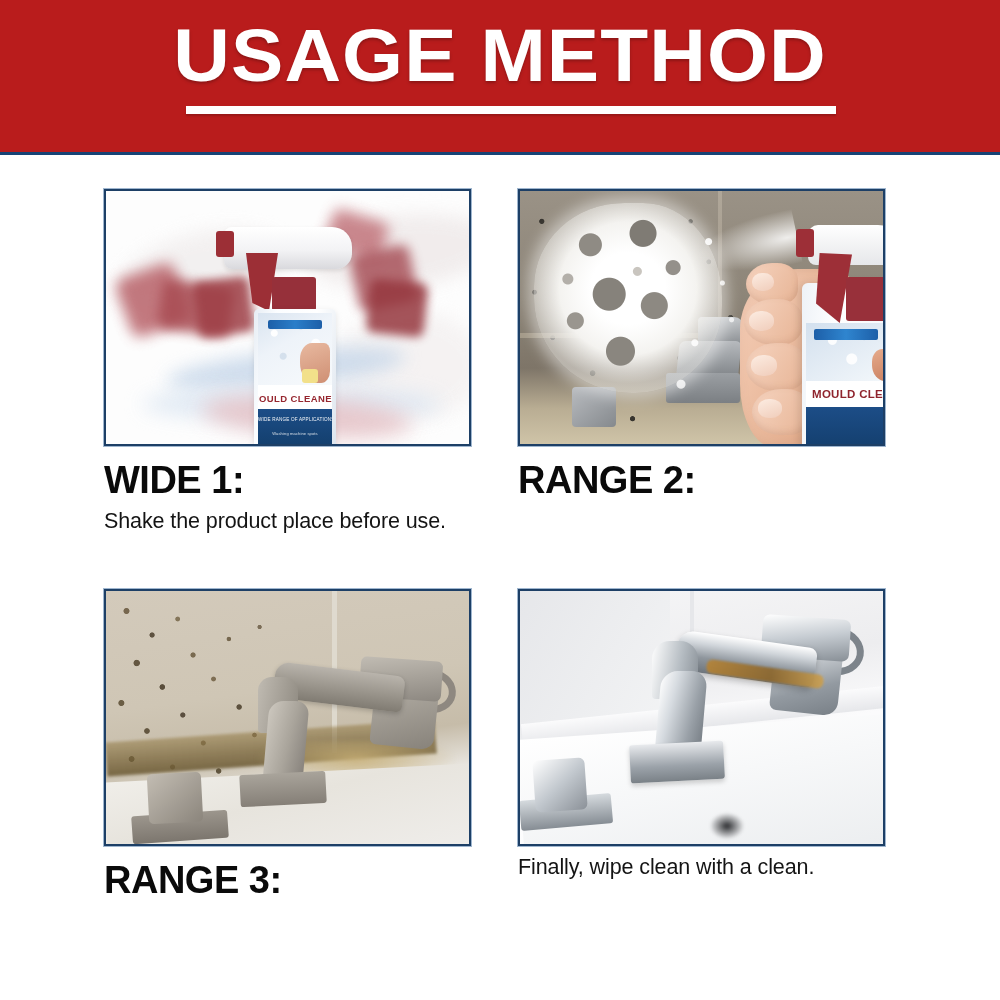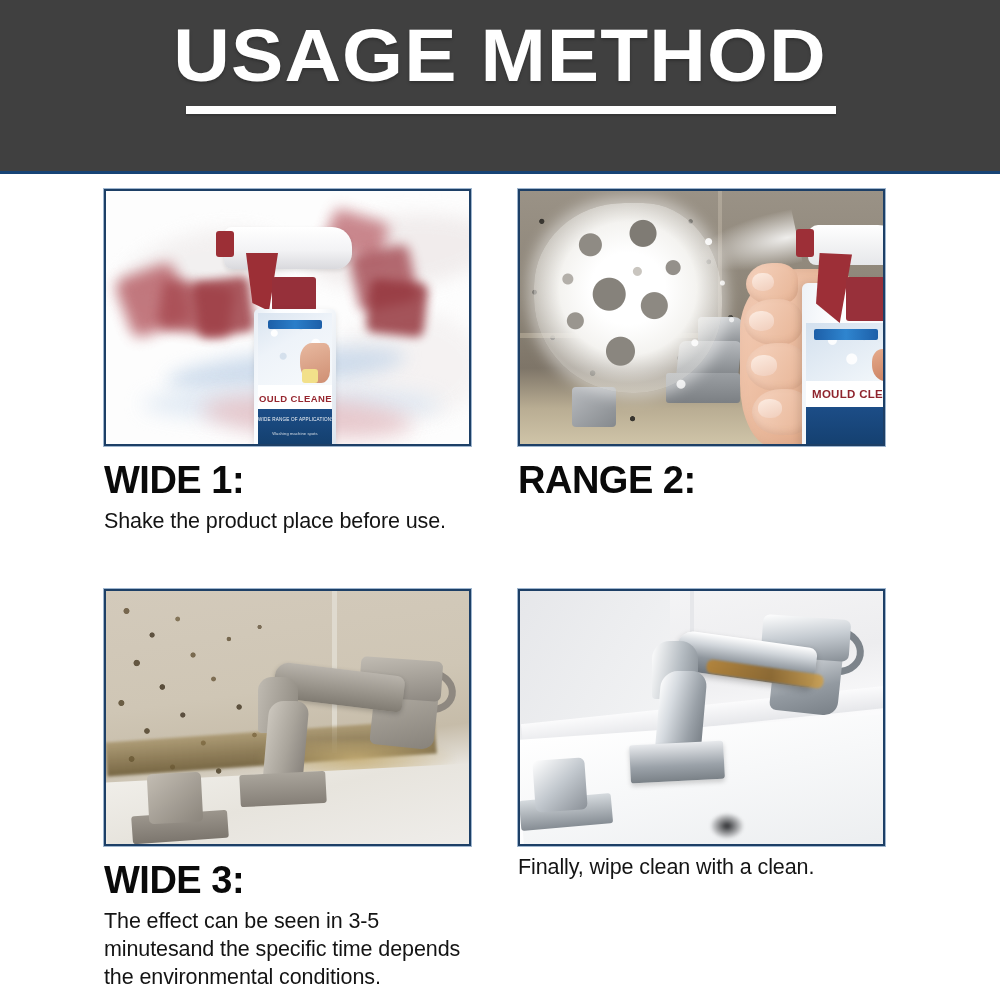--- a/index.html
+++ b/index.html
@@ -6,22 +6,22 @@
   html,body { width:1000px; height:1000px; }
   body {
     background:#ffffff;
     font-family:"Liberation Sans", sans-serif;
     overflow:hidden;
     position:relative;
   }
 
   
   .header{
-    position:absolute; left:0; top:0; width:1000px; height:174px;
-    background:#404040;
+    position:absolute; left:0; top:0; width:1000px; height:155px;
+    background:#b91c1c;
     border-bottom:3px solid #174375;
   }
   .header-title{
     position:absolute; left:0; top:16px; width:1000px;
     text-align:center;
     color:#ffffff;
     font-family:"Liberation Sans Narrow","Liberation Sans",sans-serif;
     font-weight:bold;
     font-size:74px;
     line-height:80px;
@@ -616,22 +616,21 @@
         <div class="handle-stem"></div>
         <div class="handle"></div>
         <div class="spout"></div>
         <div class="neck"></div>
         <div class="stem"></div>
         <div class="base"></div>
         <div class="knob-plate"></div>
         <div class="knob"></div>
       </div>
     </div>
-    <div class="step-heading">WIDE 3:</div>
-    <div class="step-caption">The effect can be seen in 3-5 minutesand the specific time depends the environmental conditions.</div>
+    <div class="step-heading">RANGE 3:</div>
   </div>
 
   <div class="panel c2 r2">
     <div class="photo-frame">
       <div class="photo p4">
         <div class="wall-shade"></div>
         <div class="tilegap"></div>
         <div class="ledge"></div>
         <div class="counter"></div>
         <div class="handle-loop"></div>

